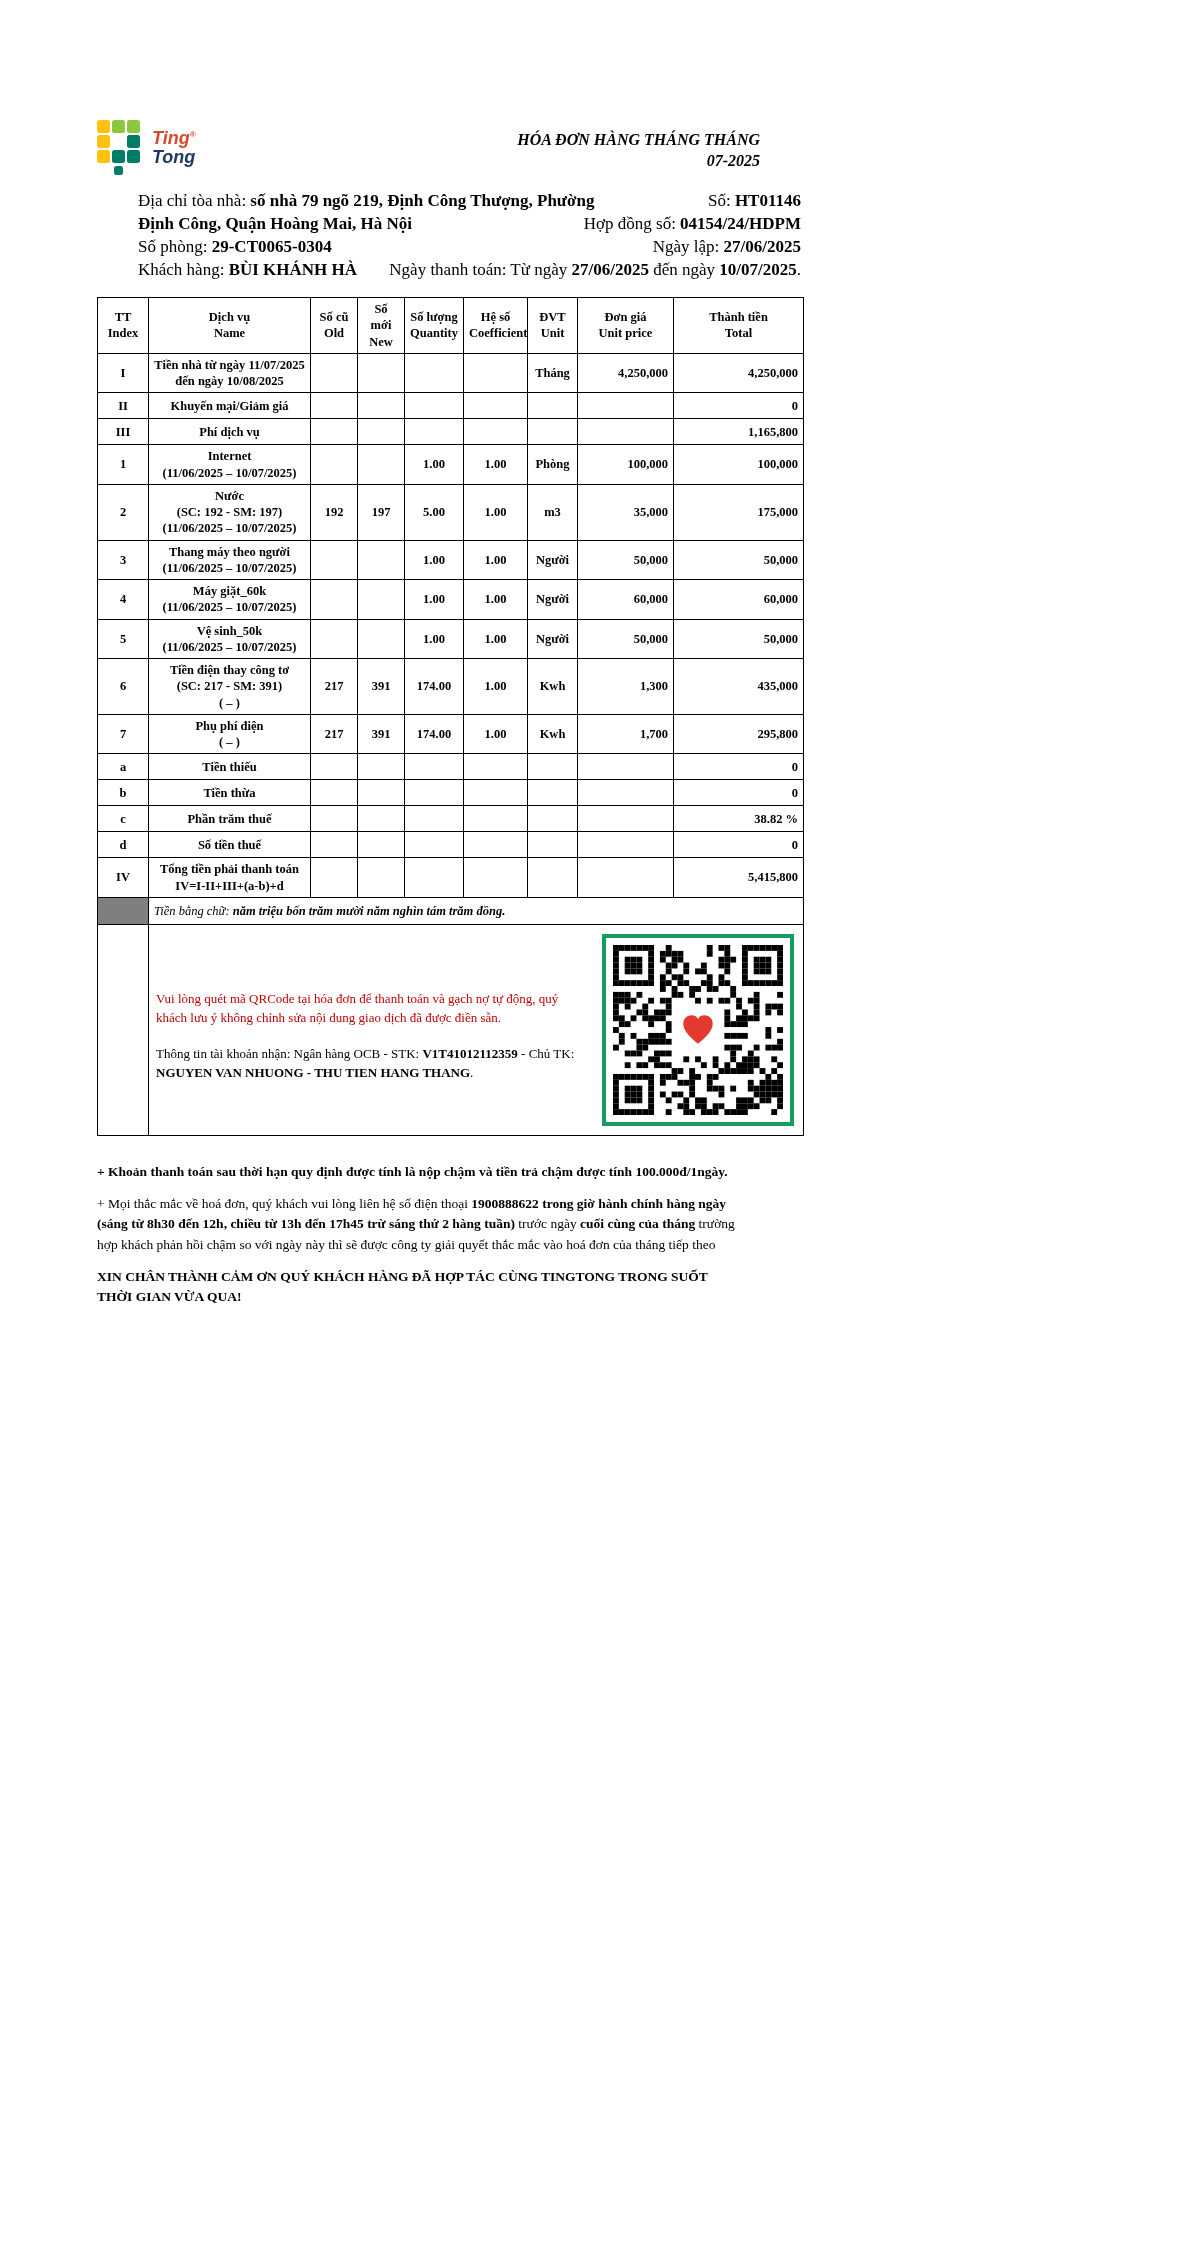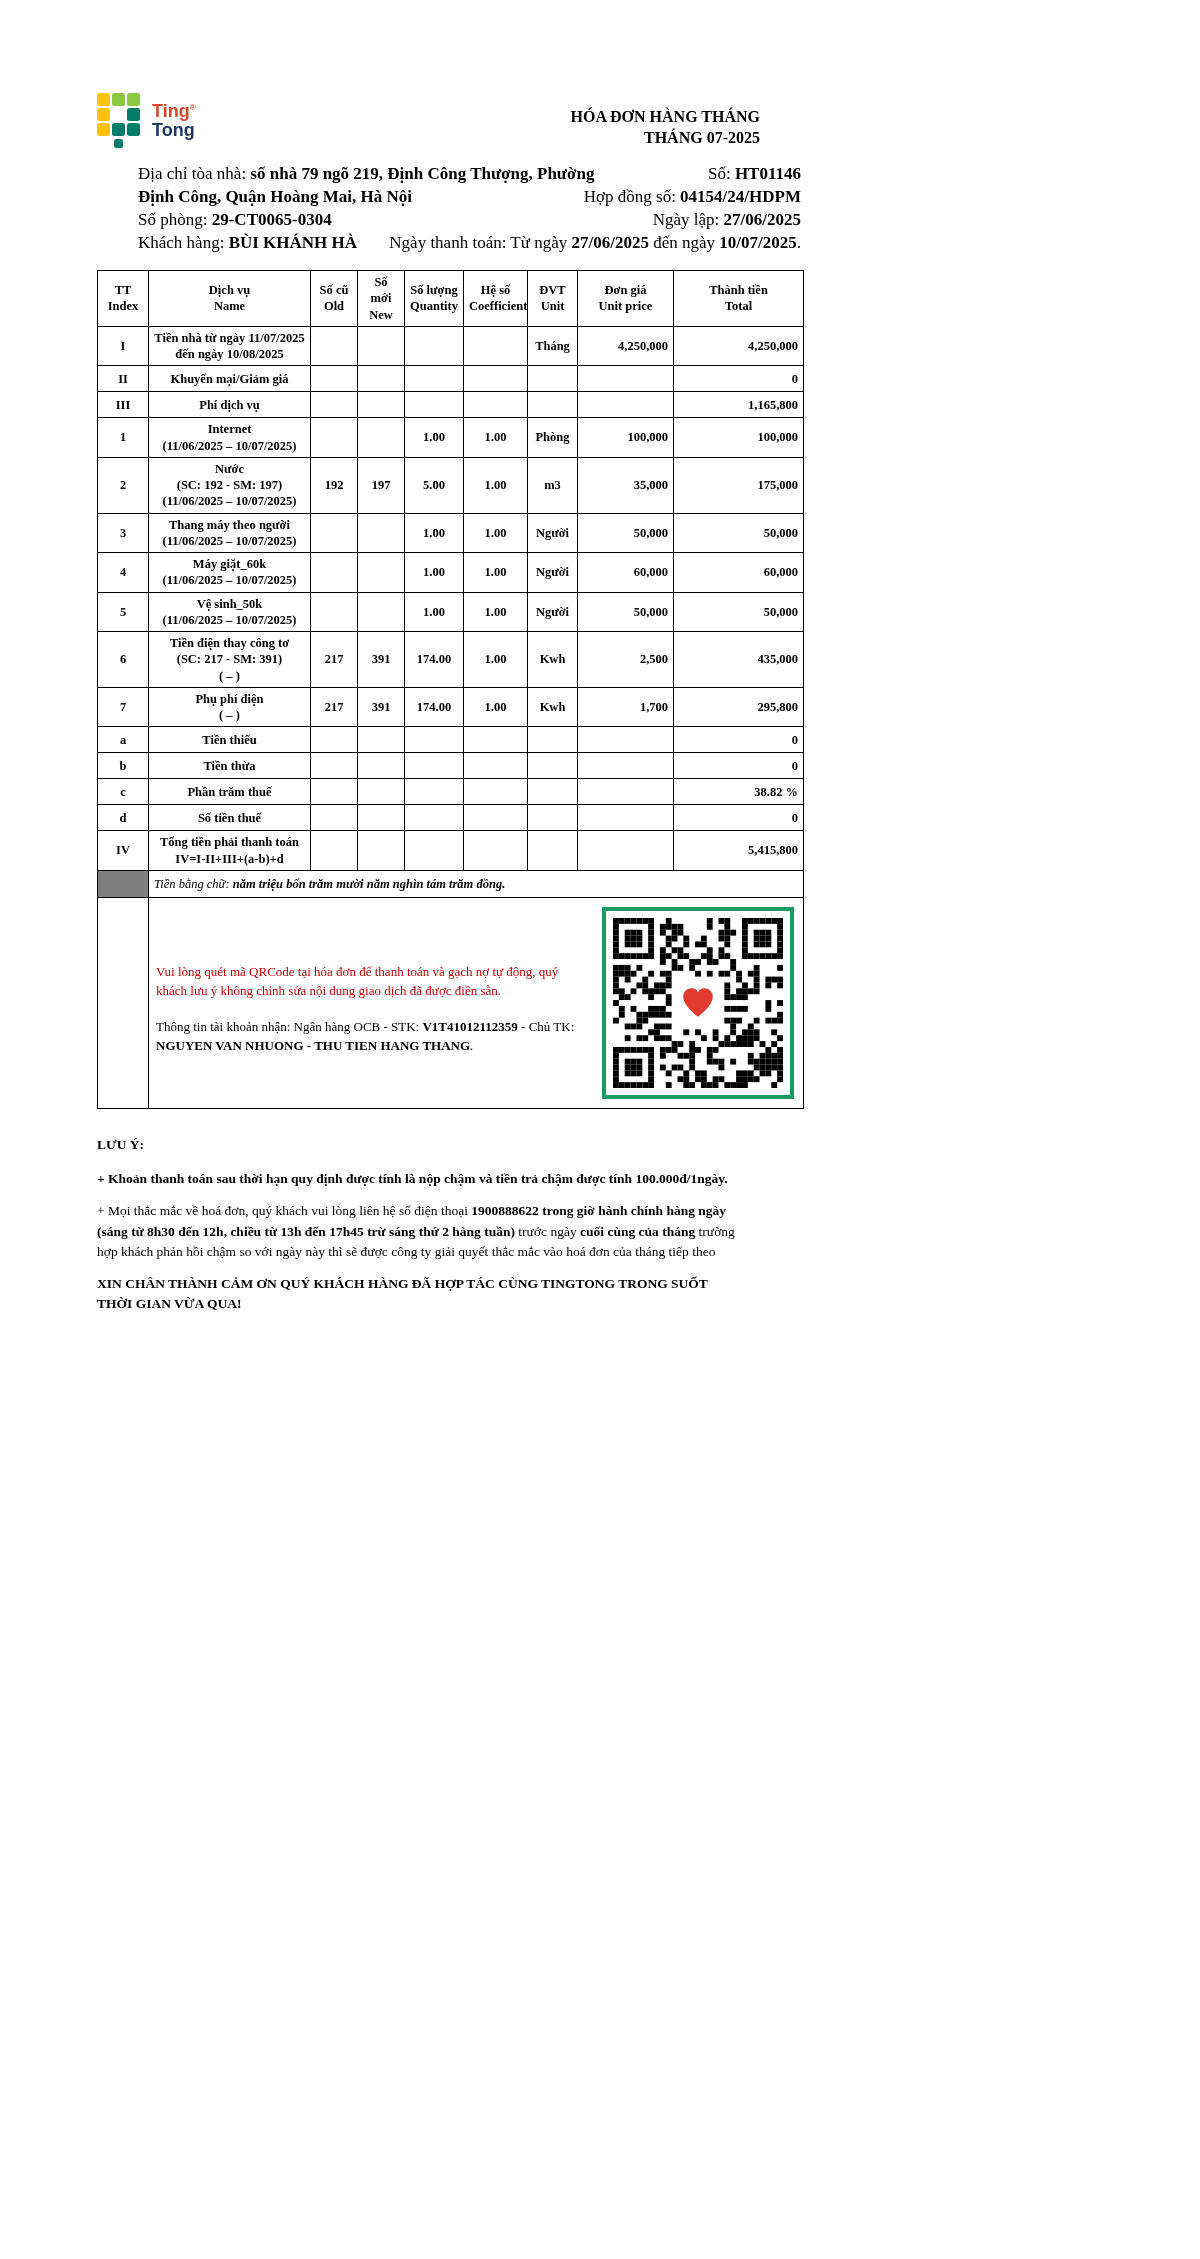--- a/index.html
+++ b/index.html
@@ -2,21 +2,21 @@
 <html style="--accent-red: #c00000; --brand-red: #d9472b; --brand-navy: #1f3864; --pixel-yellow: #ffc20e; --pixel-green: #8dc63f; --pixel-teal: #007d68; --qr-green: #169b62; --heart-red: #e23a2e;"><head>
 <meta charset="utf-8">
 <style>
   * { box-sizing: border-box; }
   html,body { margin:0; padding:0; background:#fff; }
   body { font-family:"Liberation Serif", serif; color:#000; }
   .page { position:relative; width:1200px; height:2259px; background:#fff; overflow:hidden; }
   .doc { position:absolute; left:97px; top:0; width:706px; }
 
   
-  .header-row { display:flex; justify-content:space-between; align-items:flex-end; margin-top:93px; width:663px; }
+  .header-row { display:flex; justify-content:space-between; align-items:center; margin-top:120px; width:663px;font-style:italic; }
   .logo { display:flex; align-items:center; gap:9px; }
   .logo-icon { position:relative; width:46px; height:56px; }
   .px { position:absolute; width:13px; height:13px; border-radius:2.5px; }
   .px.y { background:var(--pixel-yellow,#ffc20e); }
   .px.g { background:var(--pixel-green,#8dc63f); }
   .px.t { background:var(--pixel-teal,#007d68); }
   .px.nub { width:9px; height:9px; }
   .logo-words { font-family:"Liberation Sans", sans-serif; font-weight:bold; font-size:18px; line-height:1.05; }
   .ting { color:var(--brand-red,#d9472b); }
   .ting sup { font-size:8px; }
@@ -257,21 +257,21 @@
             <td class="l name">
               <div>Tiền điện thay công tơ</div>
               <div>(SC: 217 - SM: 391)</div>
               <div>( – )</div>
             </td>
             <td class="c">217</td>
             <td class="c">391</td>
             <td class="c">174.00</td>
             <td class="c">1.00</td>
             <td class="c">Kwh</td>
-            <td class="r">2,500</td>
+            <td class="r">1,300</td>
             <td class="r">435,000</td>
           </tr>
           <tr style="height: 38px;">
             <td class="c">7</td>
             <td class="l name">
               <div>Phụ phí điện</div>
               <div>( – )</div>
             </td>
             <td class="c">217</td>
             <td class="c">391</td>
@@ -727,20 +727,19 @@
                   <path d="M50 88 C24 67 9 50 9 32 C9 18 20 9 33 9 C41 9 47 13 50 20 C53 13 59 9 67 9 C80 9 91 18 91 32 C91 50 76 67 50 88 Z"></path>
                 </svg>
               </div>
             </div>
           </td>
         </tr>
       </tbody>
     </table>
 
     <div class="footer">
-      <p class="b title-note">LƯU Ý:</p>
       <p class="b">+ Khoản thanh toán sau thời hạn quy định được tính là nộp chậm và tiền trả chậm được tính 100.000đ/1ngày.</p>
       <p><span>+ Mọi thắc mắc về hoá đơn, quý khách vui lòng liên hệ số điện thoại </span><span class="b">1900888622 trong giờ hành chính hàng ngày (sáng từ 8h30 đến 12h, chiều từ 13h đến 17h45 trừ sáng thứ 2 hàng tuần)</span><span> trước ngày </span><span class="b">cuối cùng của tháng</span><span> trường hợp khách phản hồi chậm so với ngày này thì sẽ được công ty giải quyết thắc mắc vào hoá đơn của tháng tiếp theo</span></p>
       <p class="b">XIN CHÂN THÀNH CẢM ƠN QUÝ KHÁCH HÀNG ĐÃ HỢP TÁC CÙNG TINGTONG TRONG SUỐT THỜI GIAN VỪA QUA!</p>
     </div>
 
   </div>
 </div>
 
 </body></html>

